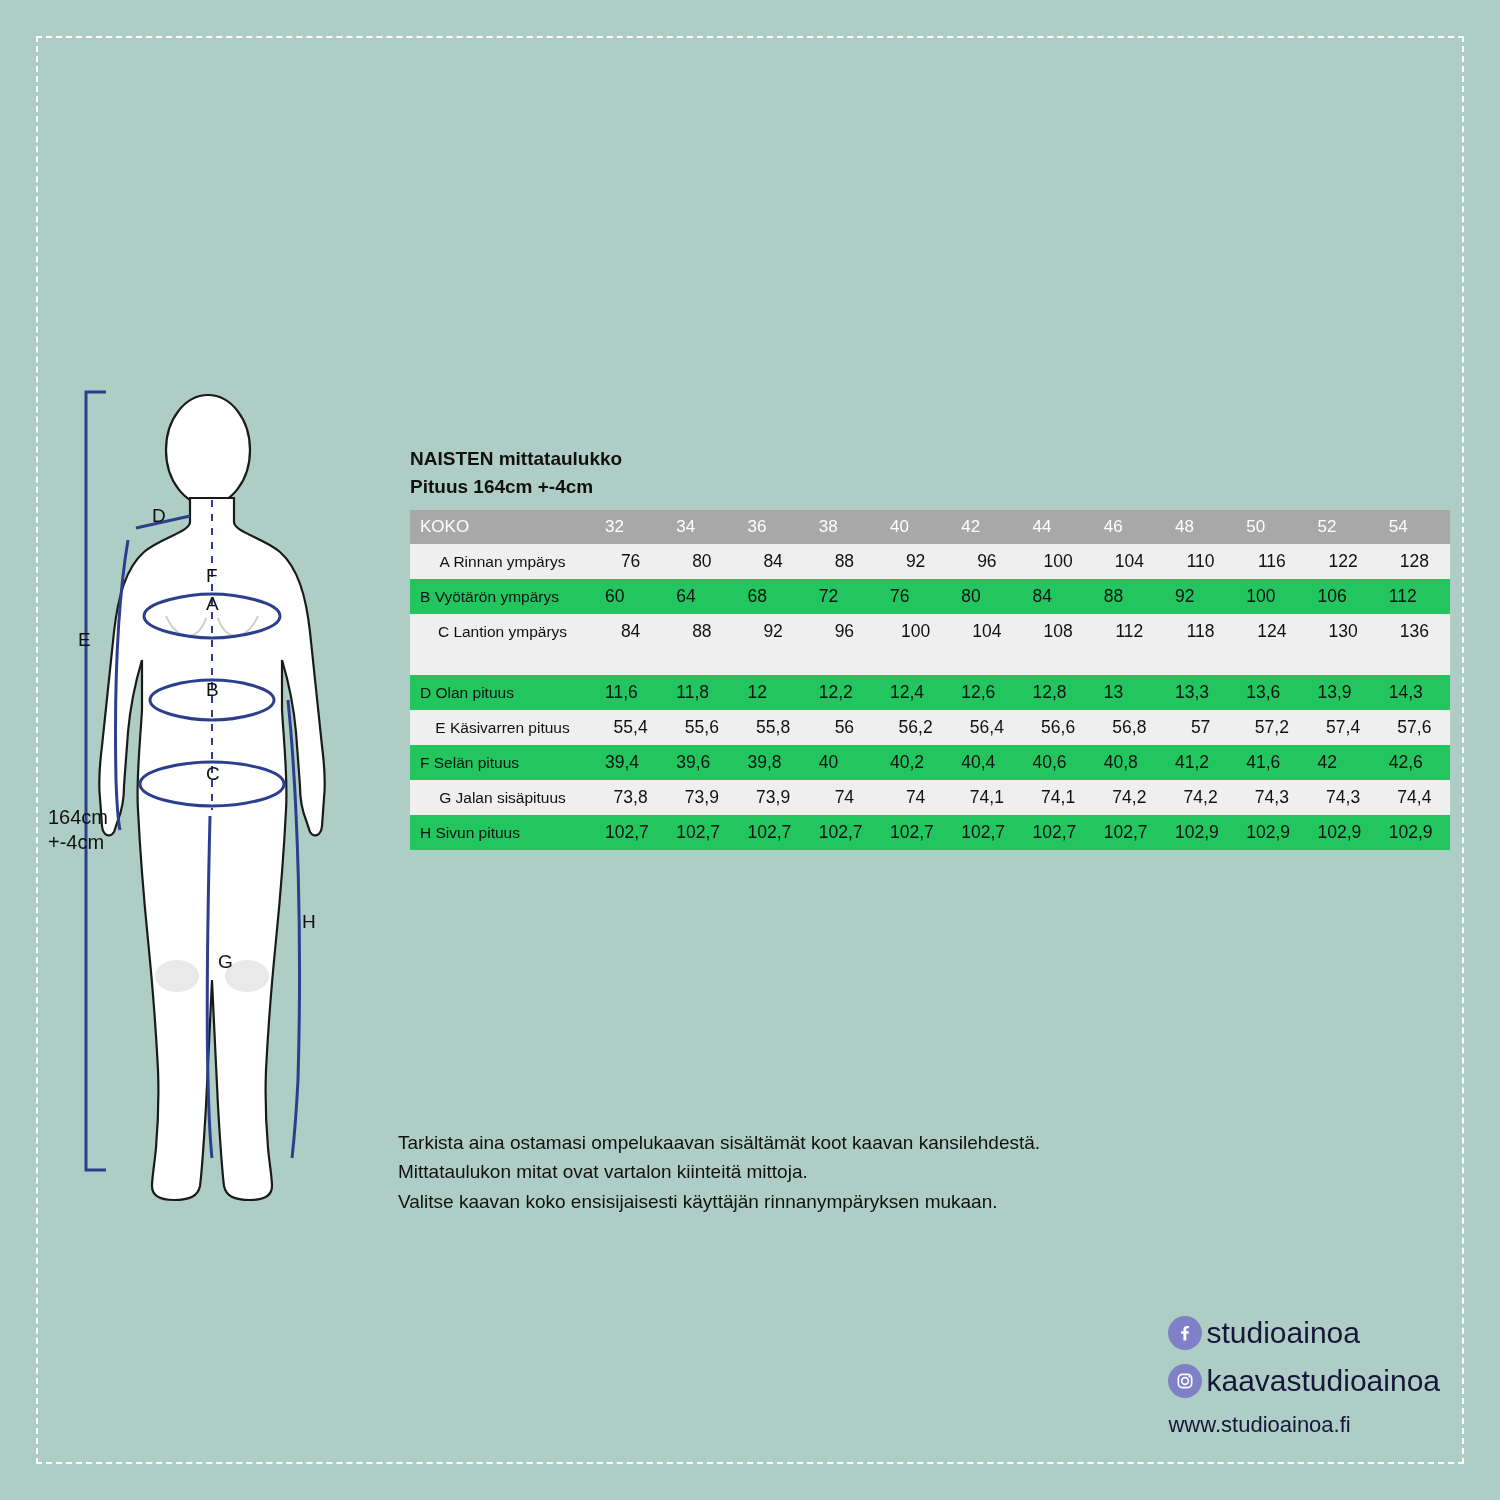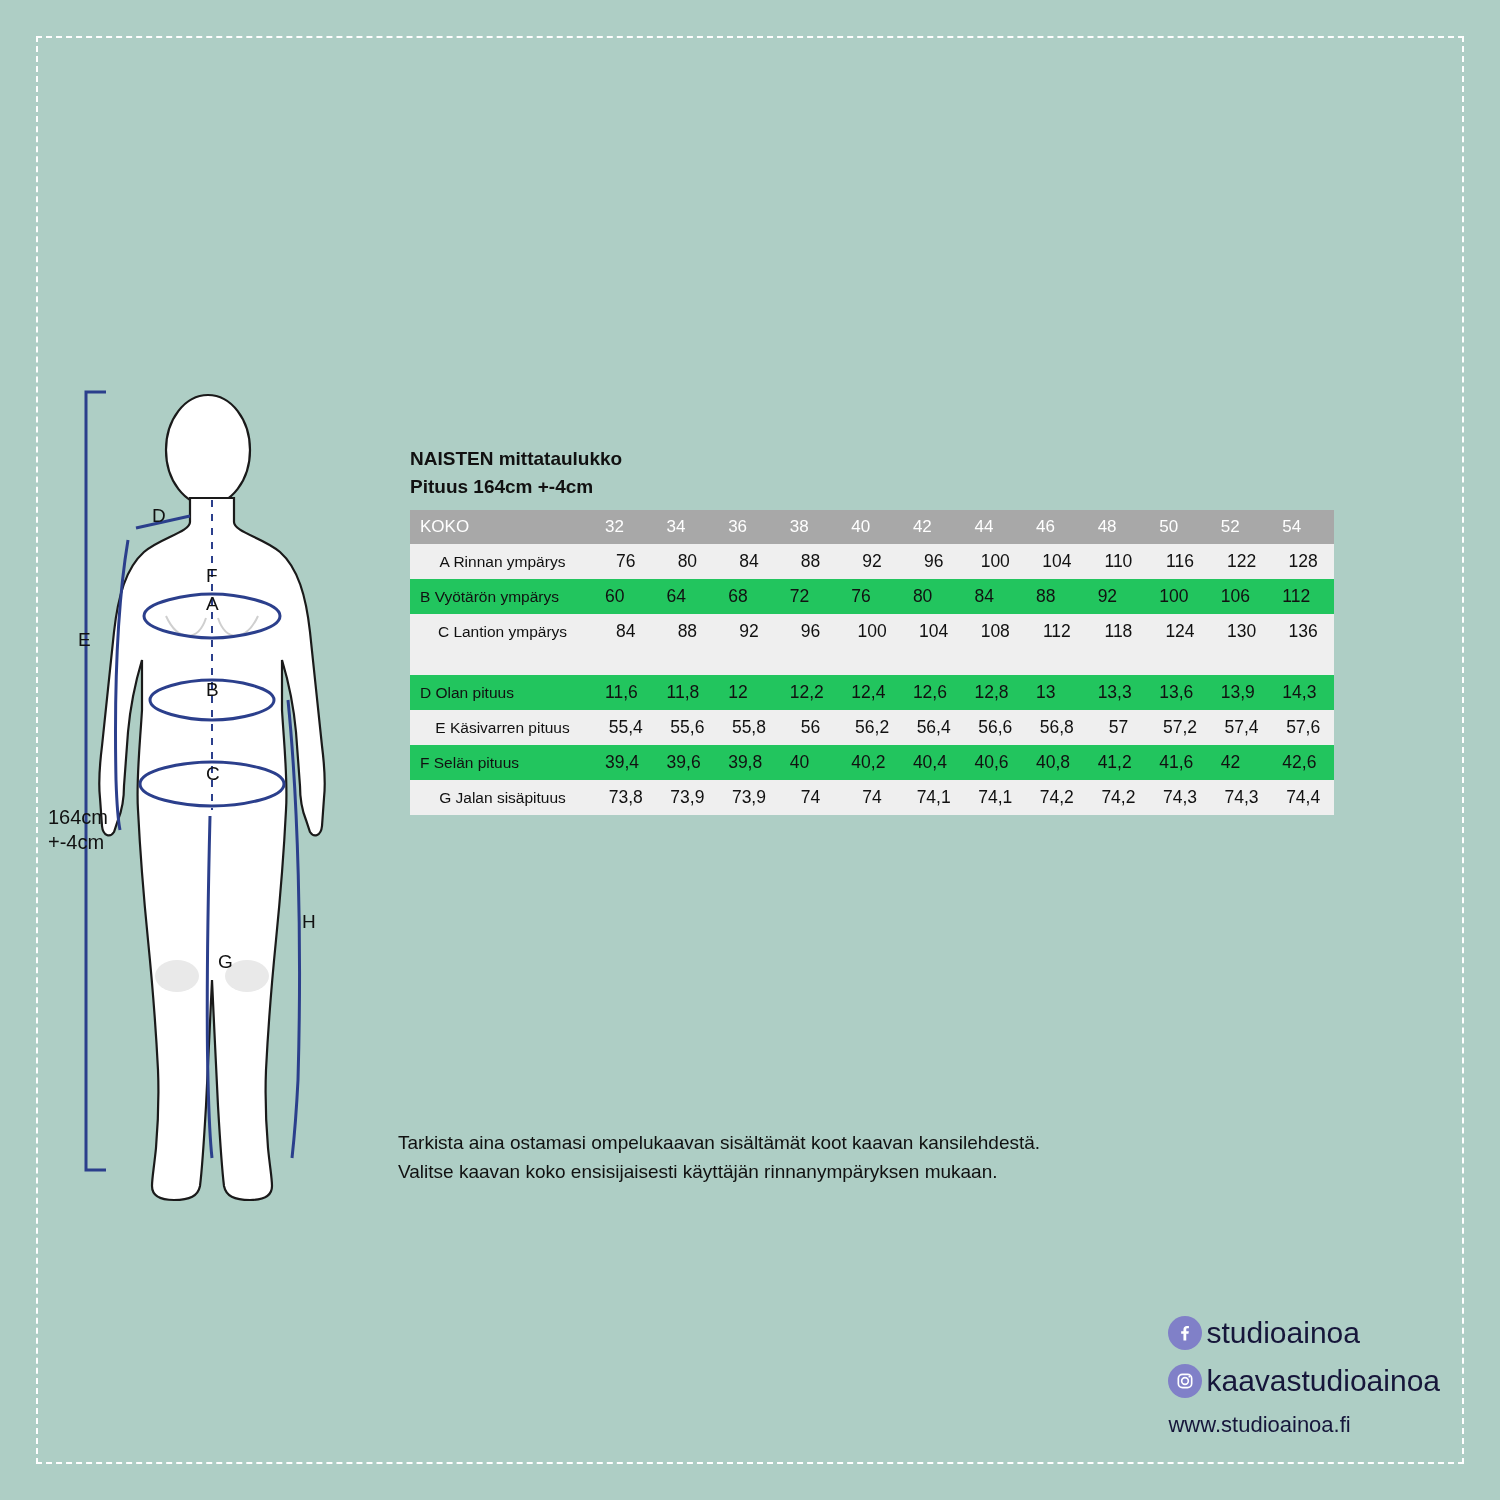--- a/index.html
+++ b/index.html
@@ -61,21 +61,21 @@
   }
   .table-title {
     font-size: 19px;
     font-weight: bold;
     color: #111;
     line-height: 1.45;
     margin-bottom: 10px;
   }
   table.size-table {
     border-collapse: collapse;
-    width: 924px;
+    width: 1040px;
     table-layout: fixed;
     font-size: 17px;
     color: #111;
   }
   table.size-table th, table.size-table td {
     border: none;
     padding: 7px 10px;
     text-align: left;
     vertical-align: middle;
   }
@@ -377,26 +377,42 @@
           <td class="val">74</td>
           <td class="val">74,1</td>
           <td class="val">74,1</td>
           <td class="val">74,2</td>
           <td class="val">74,2</td>
           <td class="val">74,3</td>
           <td class="val">74,3</td>
           <td class="val">74,4</td>
         </tr>
 
+        <tr class="even">
+          <td class="rowlabel">H Sivun pituus</td>
+          <td class="val">102,7</td>
+          <td class="val">102,7</td>
+          <td class="val">102,7</td>
+          <td class="val">102,7</td>
+          <td class="val">102,7</td>
+          <td class="val">102,7</td>
+          <td class="val">102,7</td>
+          <td class="val">102,7</td>
+          <td class="val">102,9</td>
+          <td class="val">102,9</td>
+          <td class="val">102,9</td>
+          <td class="val">102,9</td>
+        </tr>
       </tbody>
     </table>
   </div>
 
   <div id="notes">
     <div>Tarkista aina ostamasi ompelukaavan sisältämät koot kaavan kansilehdestä.</div>
+    <div>Mittataulukon mitat ovat vartalon kiinteitä mittoja.</div>
     <div>Valitse kaavan koko ensisijaisesti käyttäjän rinnanympäryksen mukaan.</div>
   </div>
 
   <div id="social">
     <div class="social-row">
       <span class="social-icon">
         <svg width="20" height="20" viewBox="0 0 24 24" fill="#ffffff">
           <path d="M13.5 21v-8h2.7l.4-3.1h-3.1V7.9c0-.9.25-1.5 1.55-1.5h1.65V3.6c-.3-.04-1.3-.13-2.45-.13-2.43 0-4.1 1.48-4.1 4.2V9.9H7.4V13h2.75v8h3.35z"></path>
         </svg>
       </span>

